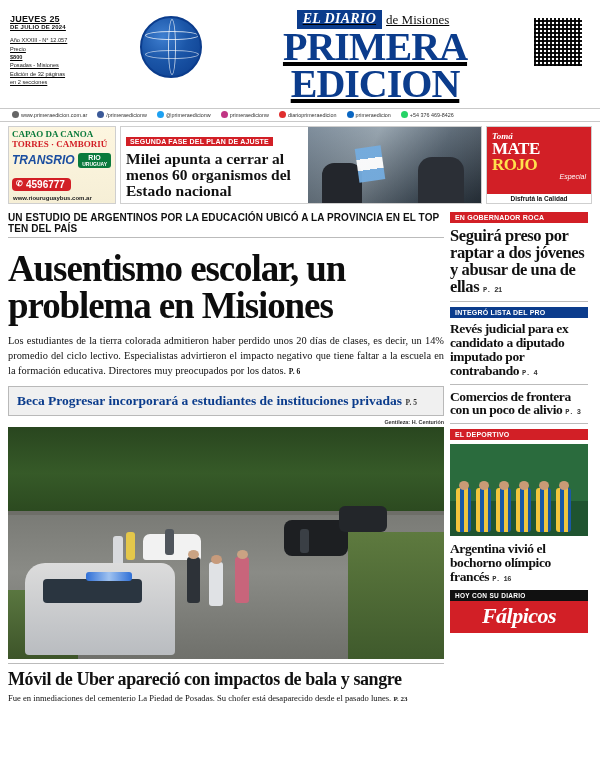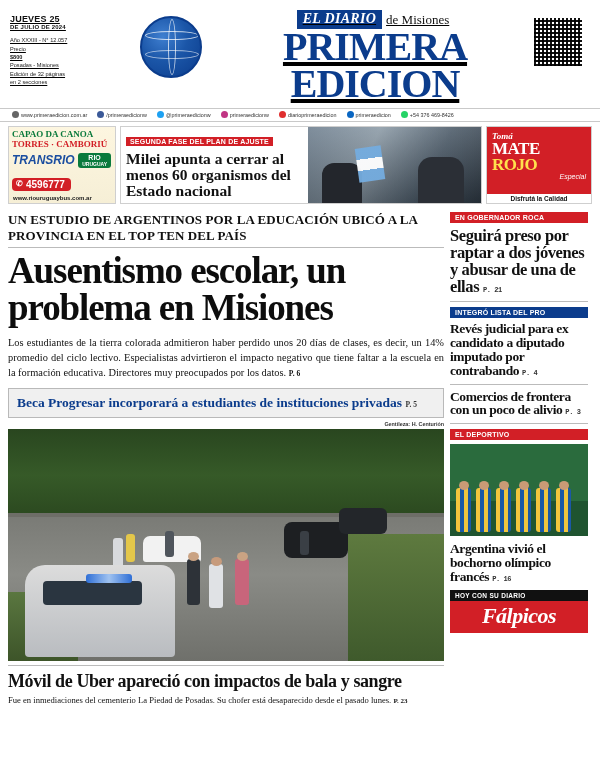--- a/index.html
+++ b/index.html
@@ -301,28 +301,27 @@
   
   .body-wrap {
     display: flex;
     gap: 6px;
     padding: 4px 8px 0 8px;
   }
   .col-main { width: 436px; }
   .col-side { width: 138px; }
 
   .overline {
-    font-size: 13px;
+    font-size: 10px;
     font-weight: bold;
     letter-spacing: .1px;
     color: #111;
     border-bottom: 1px solid #bbb;
     padding-bottom: 3px;
-    margin-bottom: 4px;
-    font-family: Liberation Serif, serif;
+    margin-bottom: 12px;
   }
   h1.lead {
     font-family: "Liberation Serif", serif;
     font-weight: bold;
     font-size: 37px;
     line-height: 1.0;
     letter-spacing: -1.1px;
     color: #0d0d0d;
     margin: 2px 0 10px 0;
   }

